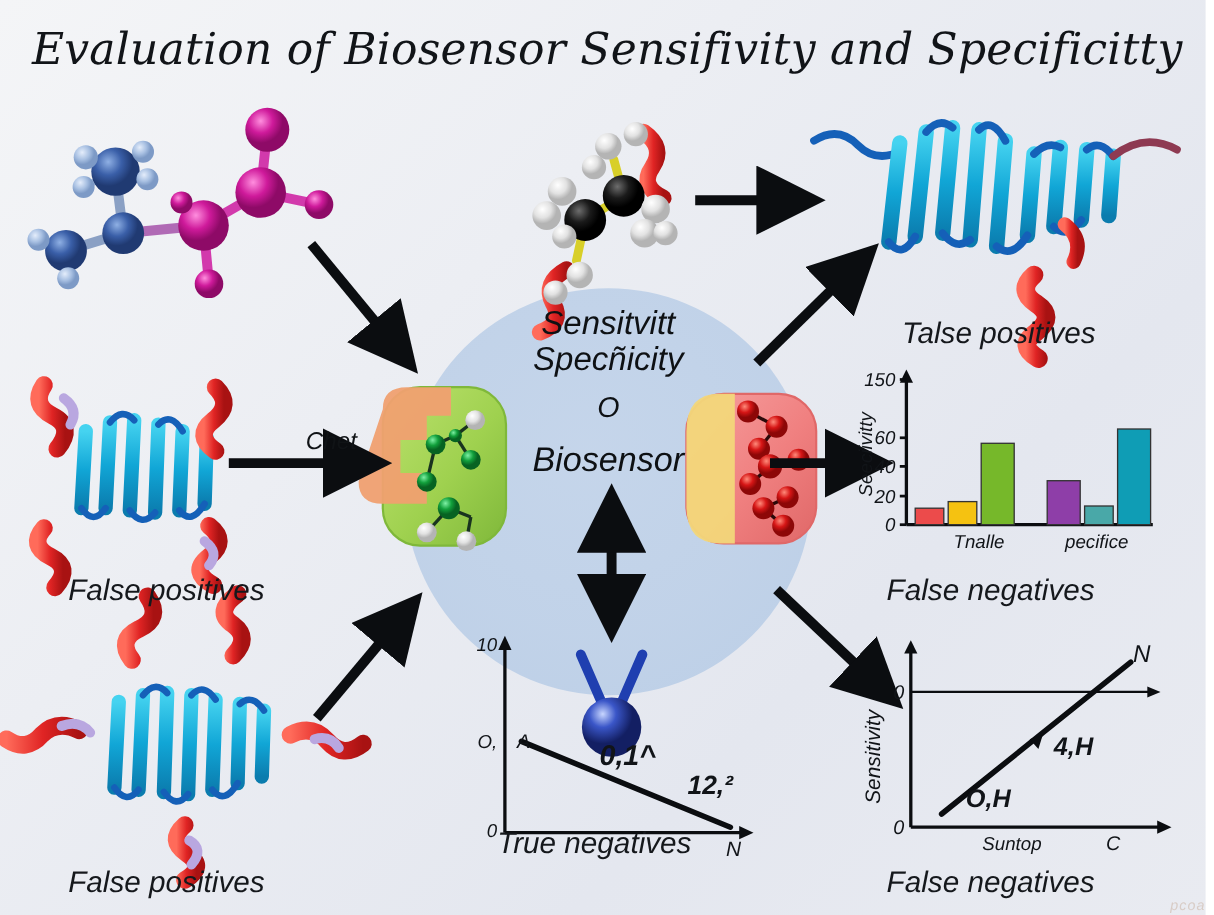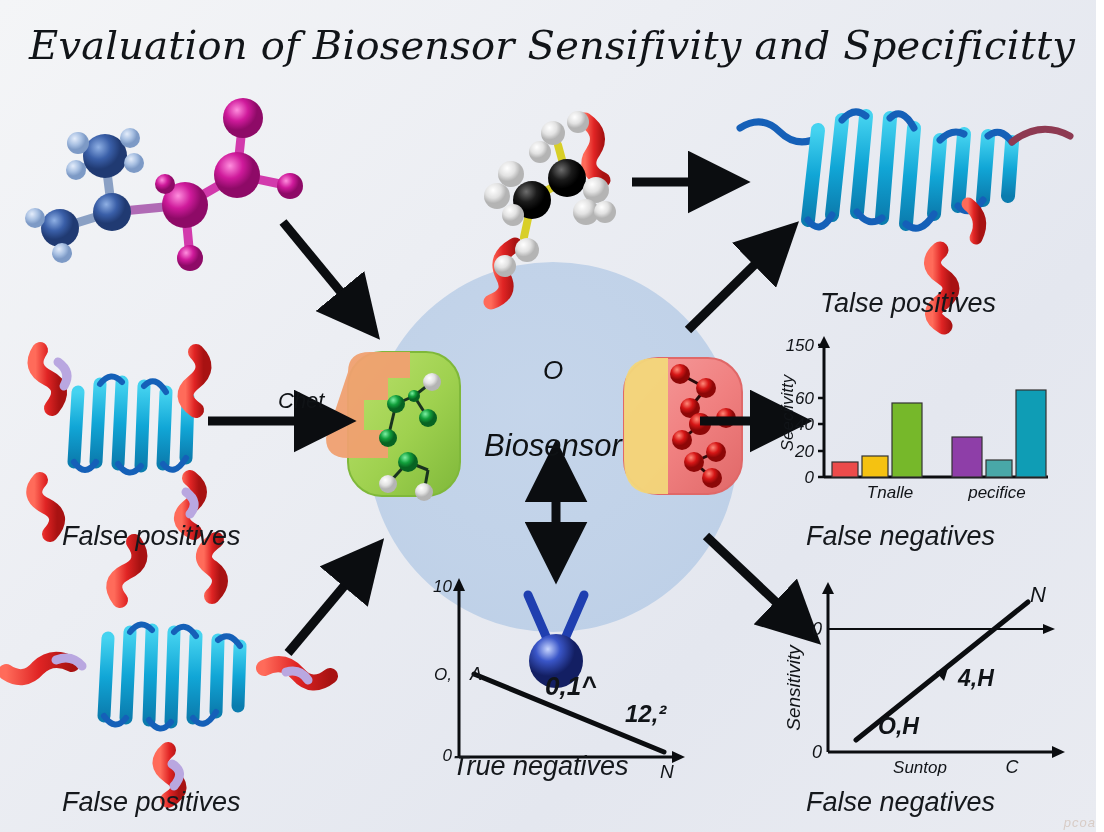--- a/index.html
+++ b/index.html
@@ -413,22 +413,24 @@
       <text x="822" y="758" font-size="18" text-anchor="end">0</text>
       <text x="800" y="688" font-size="19" text-anchor="middle" transform="rotate(-90 800 688)">Sensitivity</text>
       <text x="1030" y="602" font-size="22">N</text>
       <text x="958" y="686" font-size="23" font-weight="bold">4,H</text>
       <text x="878" y="734" font-size="23" font-weight="bold">O,H</text>
       <text x="920" y="773" font-size="17" text-anchor="middle">Suntop</text>
       <text x="1012" y="773" font-size="18" text-anchor="middle">C</text>
     </g>
   </svg>
 
+  <div class="center-word" style="left:368px;top:278px;width:370px;">Sensitvitt</div>
+  <div class="center-word" style="left:368px;top:310px;width:370px;">Specñicity</div>
   <div class="center-word" style="left:368px;top:355px;width:370px;font-size:26px;">O</div>
-  <div class="center-word" style="left:368px;top:400px;width:370px;font-size:31px;margin-top:28px;">Biosensor</div>
+  <div class="center-word" style="left:368px;top:400px;width:370px;font-size:31px;">Biosensor</div>
 
   <div class="arrow-label" style="left:278px;top:388px;">Chet</div>
 
   <div class="caption" style="left:62px;top:521px;">False positives</div>
   <div class="caption" style="left:62px;top:787px;">False positives</div>
   <div class="caption" style="left:820px;top:288px;">Talse positives</div>
   <div class="caption" style="left:806px;top:521px;">False negatives</div>
   <div class="caption" style="left:452px;top:751px;">True negatives</div>
   <div class="caption" style="left:806px;top:787px;">False negatives</div>
 

